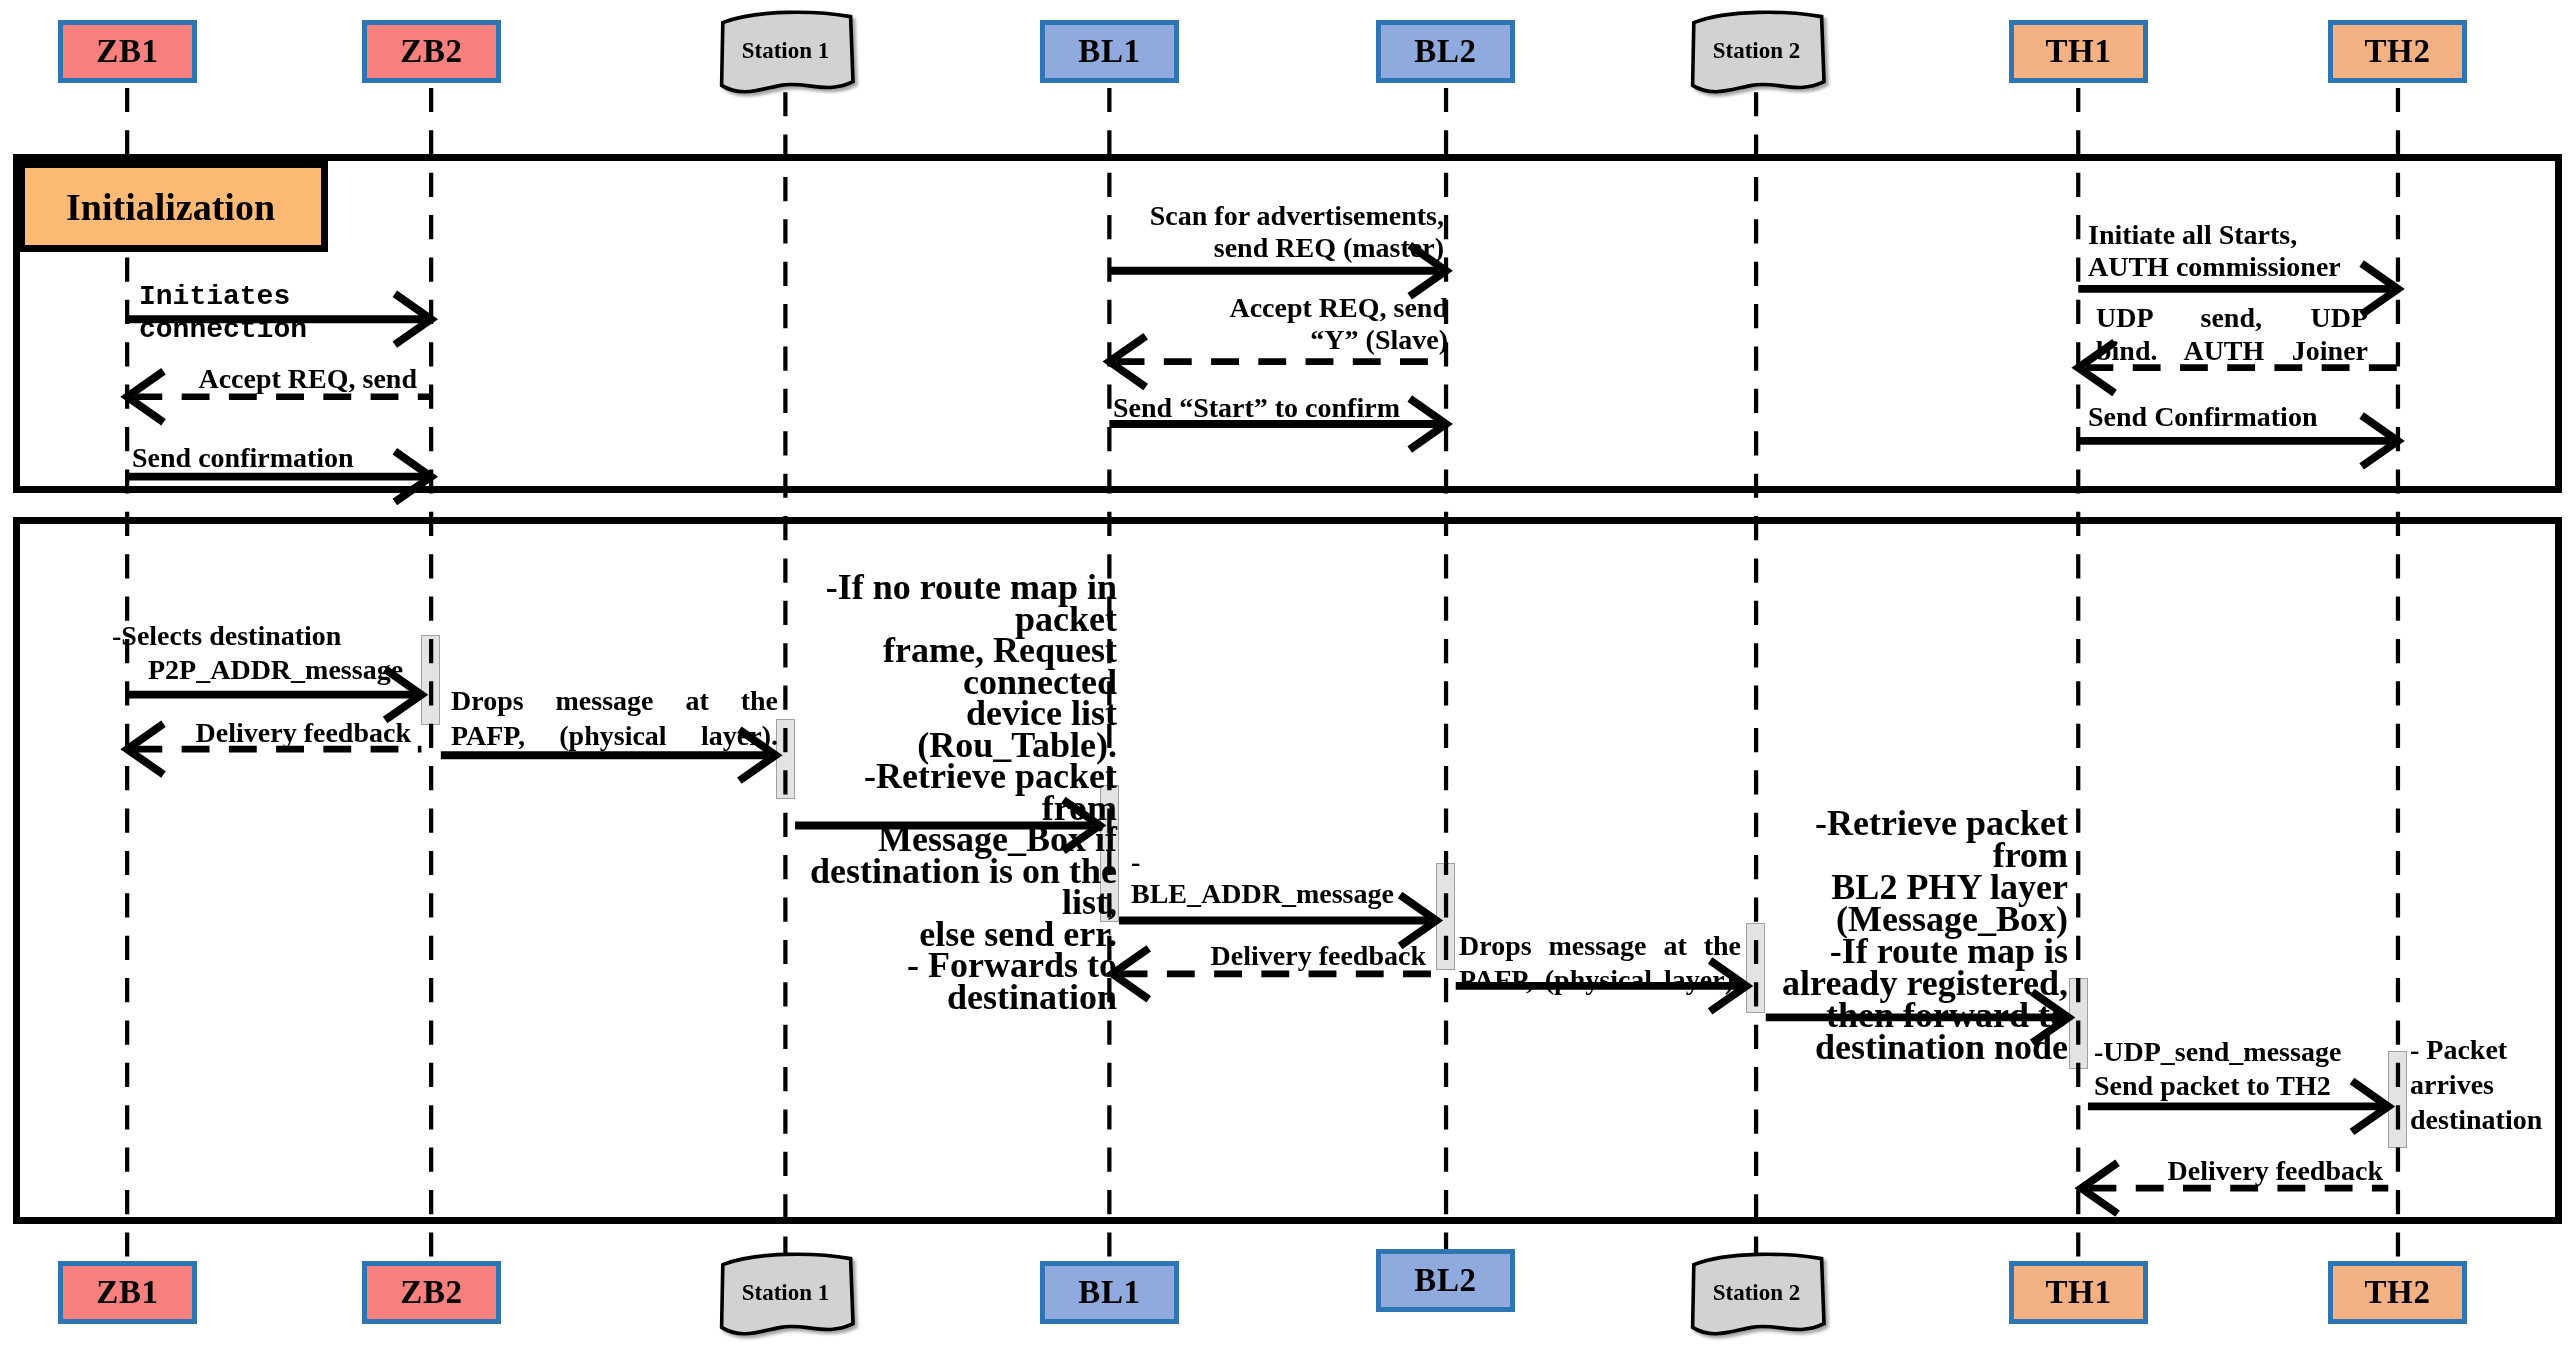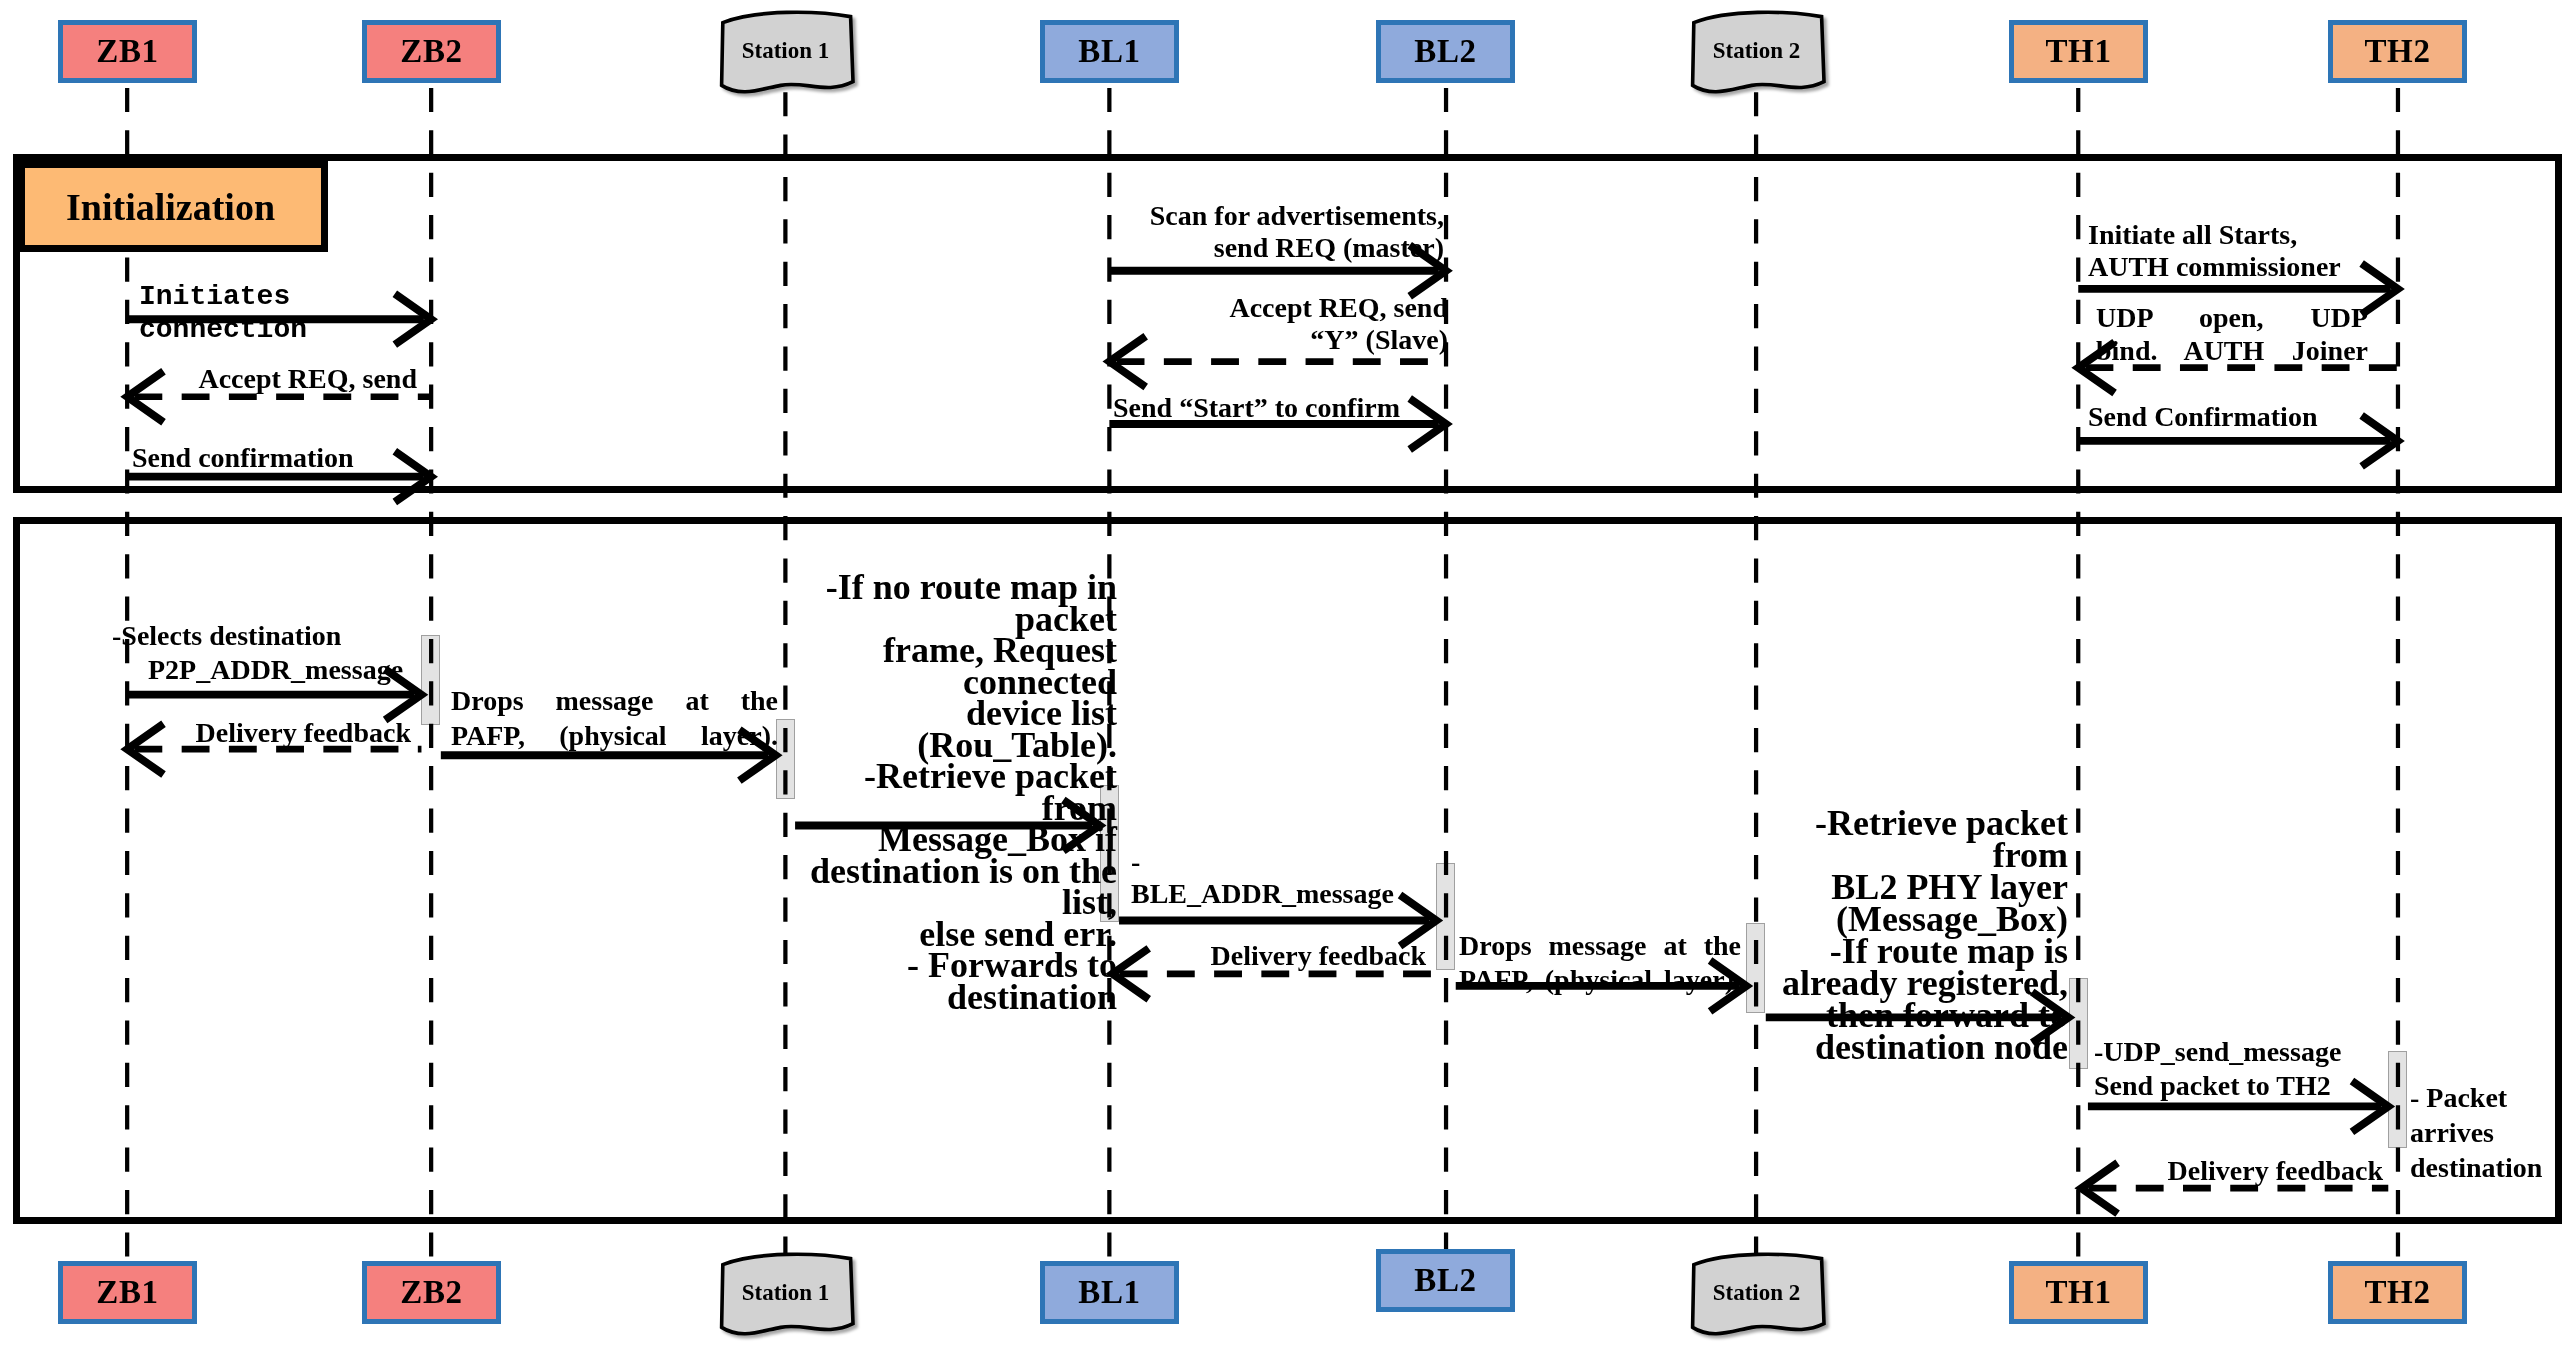--- a/index.html
+++ b/index.html
@@ -182,39 +182,39 @@
   <div class="msg" style="left:132px;top:441px;width:285px;">Send confirmation</div>
 
   <div class="msg c" style="left:1111px;top:200px;width:333px;line-height:32px;">Scan for advertisements,
 send REQ (master)</div>
   <div class="msg c" style="left:1169px;top:292px;width:279px;line-height:32px;">Accept REQ, send
 “Y” (Slave)</div>
   <div class="msg" style="left:1113px;top:391px;width:336px;">Send “Start” to confirm</div>
 
   <div class="msg" style="left:2088px;top:219px;width:309px;line-height:32px;">Initiate all Starts,
 AUTH commissioner</div>
-  <div class="msg jl" style="left:2096px;top:301px;width:272px;line-height:33px;">UDP open, UDP</div>
+  <div class="msg jl" style="left:2096px;top:301px;width:272px;line-height:33px;">UDP send, UDP</div>
   <div class="msg jl" style="left:2096px;top:334px;width:272px;line-height:33px;">bind. AUTH Joiner</div>
   <div class="msg" style="left:2088px;top:400px;width:291px;">Send Confirmation</div>
 
   <div class="msg" style="left:112px;top:619px;width:309px;">-Selects destination</div>
   <div class="msg" style="left:148px;top:653px;width:309px;">P2P_ADDR_message</div>
   <div class="msg c" style="left:157px;top:716px;width:254px;">Delivery feedback</div>
   <div class="msg jl" style="left:451px;top:683px;width:327px;line-height:35px;">Drops message at the</div>
   <div class="msg jl" style="left:451px;top:718px;width:327px;line-height:35px;">PAFP, (physical layer).</div>
 
   <div class="msg" style="left:1131px;top:845px;width:36px;">-</div>
   <div class="msg" style="left:1131px;top:877px;width:315px;">BLE_ADDR_message</div>
   <div class="msg c" style="left:1166px;top:939px;width:260px;">Delivery feedback</div>
   <div class="msg jl" style="left:1459px;top:928px;width:282px;line-height:35px;">Drops message at the</div>
   <div class="msg jl" style="left:1459px;top:962px;width:282px;line-height:35px;">PAFP, (physical layer).</div>
 
   <div class="msg" style="left:2094px;top:1035px;width:303px;">-UDP_send_message</div>
   <div class="msg" style="left:2094px;top:1069px;width:303px;">Send packet to TH2</div>
-  <div class="msg" style="left:2410px;top:1080px;width:163px;line-height:35px;">- Packet
+  <div class="msg" style="left:2410px;top:1032px;width:163px;line-height:35px;">- Packet
 arrives
 destination</div>
   <div class="msg c" style="left:2147px;top:1154px;width:236px;">Delivery feedback</div>
 
   <div class="actor zb" style="left:58px;top:20px;">ZB1</div>
   <div class="actor zb" style="left:362px;top:20px;">ZB2</div>
   <div class="banner" style="left:714px;top:7.3px;">
     <svg viewBox="0 0 236 146">
       <path class="flag" d="M 14,26 C 70,4 170,6 226,16 L 230,124 C 186,146 150,122 110,130 C 74,137 44,150 12,130 Z"></path>
     </svg>

